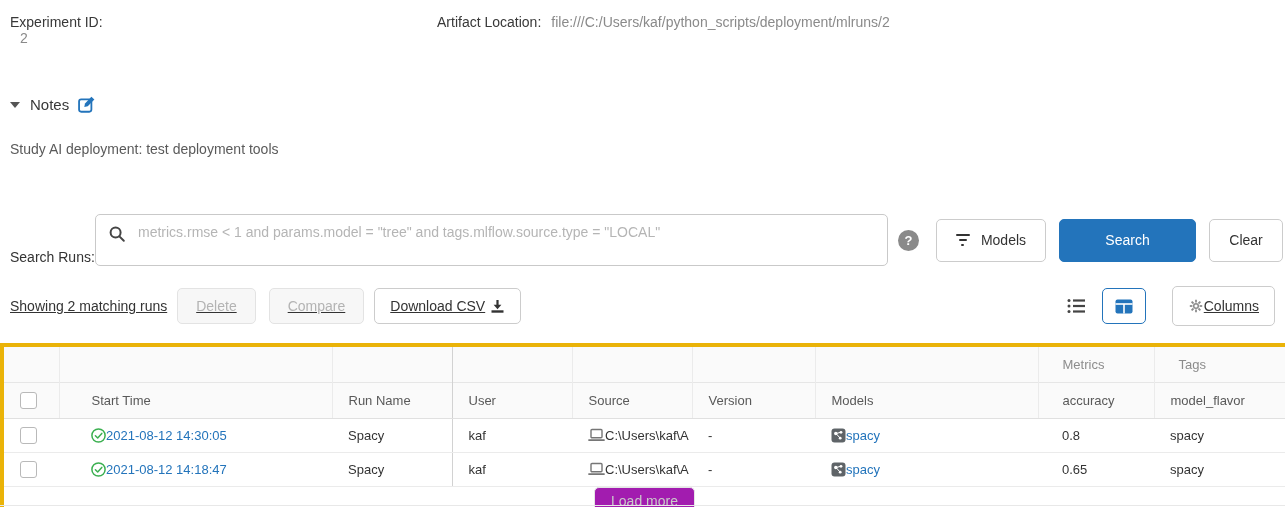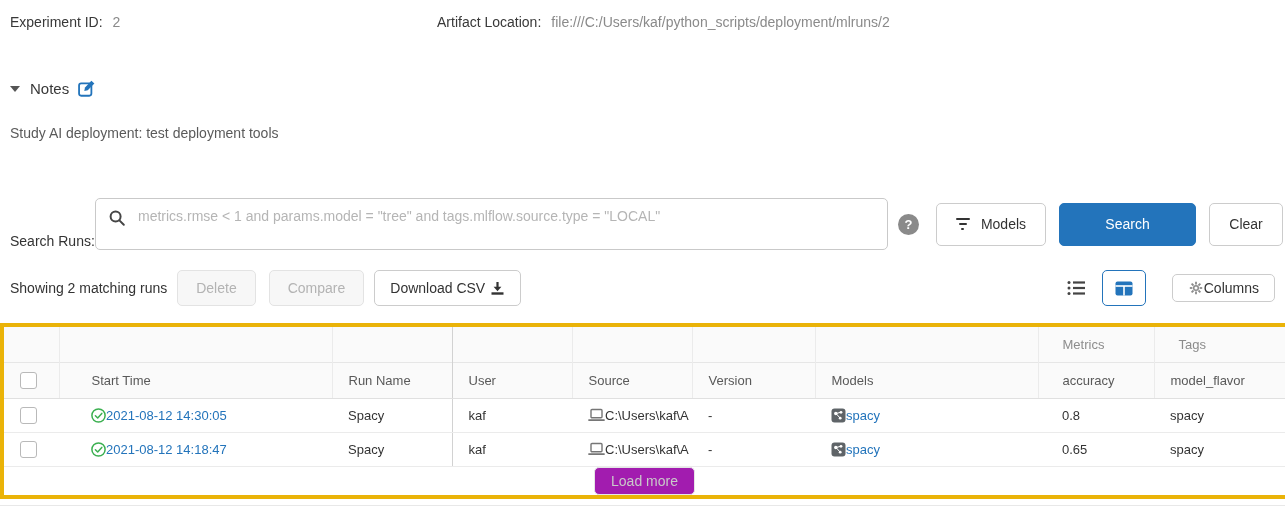--- a/index.html
+++ b/index.html
@@ -4,21 +4,21 @@
 <style>
   * { box-sizing: border-box; }
   html, body { margin:0; padding:0; }
   body {
     width:1285px; height:507px; background:#fff; overflow:hidden; position:relative;
     font-family:"Liberation Sans", sans-serif; color:#333;
   }
 
   
   .top-row { display:flex; padding:14px 10px 0 10px; font-size:14px; }
-  .exp-block { width:427px; display:flex; }
+  .exp-block { width:427px; display:flex;flex-direction:column; }
   .meta-block { display:flex; }
   .field-label { color:#383838; }
   .field-value { color:#8a8a8a; margin-left:10px; }
 
   
   .notes-header { margin:50px 0 0 10px; display:flex; align-items:center; font-size:15px; color:#383838; }
   .caret { width:0; height:0; border-left:5px solid transparent; border-right:5px solid transparent; border-top:6px solid #555; margin-right:10px; cursor:pointer; }
   .notes-title { margin-right:9px; }
   .edit-icon { cursor:pointer; display:inline-flex; }
   .notes-desc { margin:28px 0 0 10px; font-size:14px; color:#5a5a5a; }
@@ -44,31 +44,31 @@
     justify-content:center; cursor:pointer; white-space:nowrap;
   }
   .filter-btn  { height:43px; width:110px; margin-left:17px; gap:11px; }
   .filter-icon { display:inline-flex; flex-direction:column; align-items:center; gap:3px; }
   .filter-icon i { display:block; background:#333; height:2px; border-radius:1px; }
   .filter-icon i:nth-child(1){ width:14px; } .filter-icon i:nth-child(2){ width:8px; } .filter-icon i:nth-child(3){ width:3px; }
   .search-btn { height:43px; width:137px; margin-left:13px; background:#2374bb; border-color:#2374bb; color:#fff; }
   .clear-btn  { height:43px; width:74px;  margin-left:13px; }
 
   
-  .runs-toolbar { margin:20px 10px 0 10px; display:flex; align-items:center; }
+  .runs-toolbar { margin:20px 10px 0 10px; display:flex; align-items:center;text-decoration:underline; }
   .showing-text { font-size:14px; }
   .tb { height:36px; padding:0 18px; }
   .btn-disabled { background:#f7f7f7; color:#b3b3b3; border-color:#e3e3e3; cursor:default; }
   .compare-btn { margin-left:13px; }
   .delete-btn { margin-left:10px; }
   .download-btn { margin-left:10px; gap:5px; padding:0 15px; }
   .right-tools { margin-left:auto; display:flex; align-items:center; }
   .view-btn { height:36px; width:40px; background:transparent; border:1px solid transparent; display:inline-flex; align-items:center; justify-content:center; cursor:pointer; border-radius:5px; }
   .view-btn.selected { border-color:#2374bb; width:44px; margin-left:5px; }
-  .columns-btn { margin-left:26px; height:28px; padding:0 15px; gap:0; }
+  .columns-btn { margin-left:26px; height:40px; padding:0 15px; gap:0; }
 
   
   .runs-table { margin-top:17px; width:1285px; border-collapse:collapse; table-layout:fixed; font-size:13px; border:4px solid #eab308; }
   .runs-table thead th { background:#fafafa; font-weight:normal; text-align:left; padding:0 4px 0 16px; }
   .group-row th { height:37px; color:#8c8c8c; }
   .cols-row th { height:36px; color:#595959; border-top:1px solid #e6e6e6; border-bottom:1px solid #e0e0e0; cursor:pointer; }
   .runs-table td { height:34px; border-bottom:1px solid #ebebeb; padding:0 4px 0 16px; color:#333; overflow:hidden; white-space:nowrap; }
   .div-l { border-left:1px solid #ebebeb; }
   .div-strong { border-left:1px solid #d2d2d2 !important; }
   .pl32 { padding-left:32px !important; }

